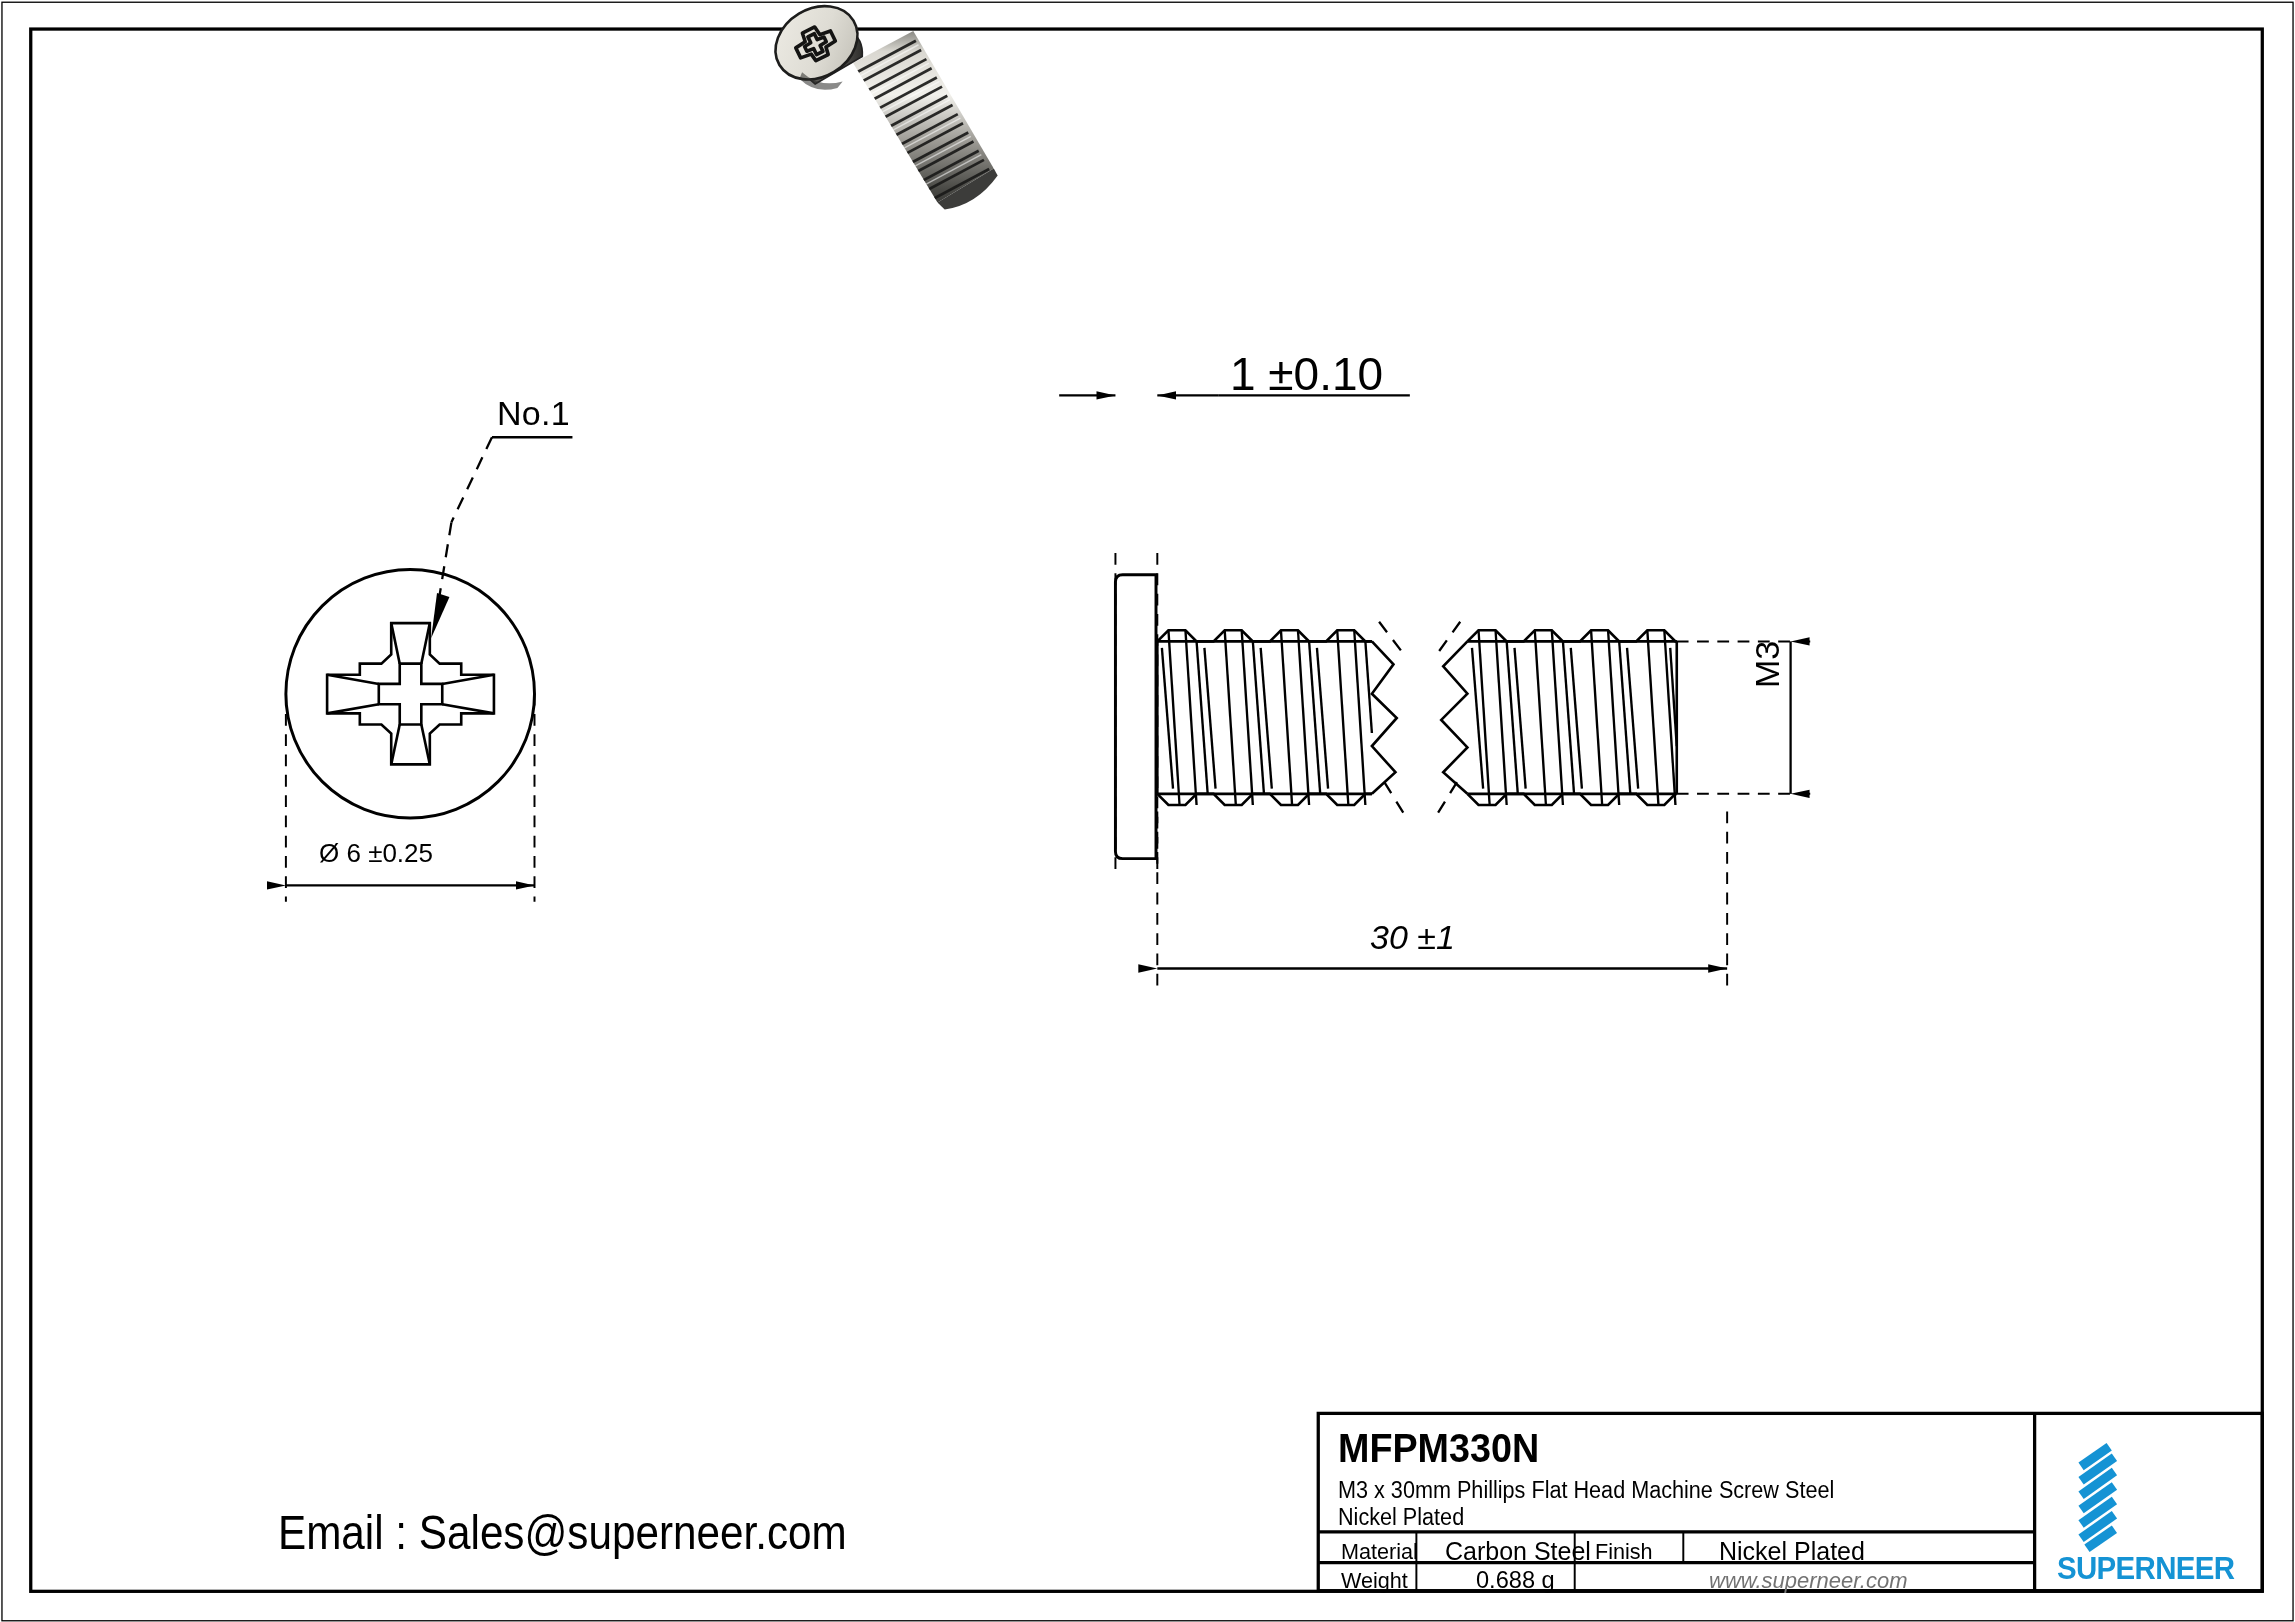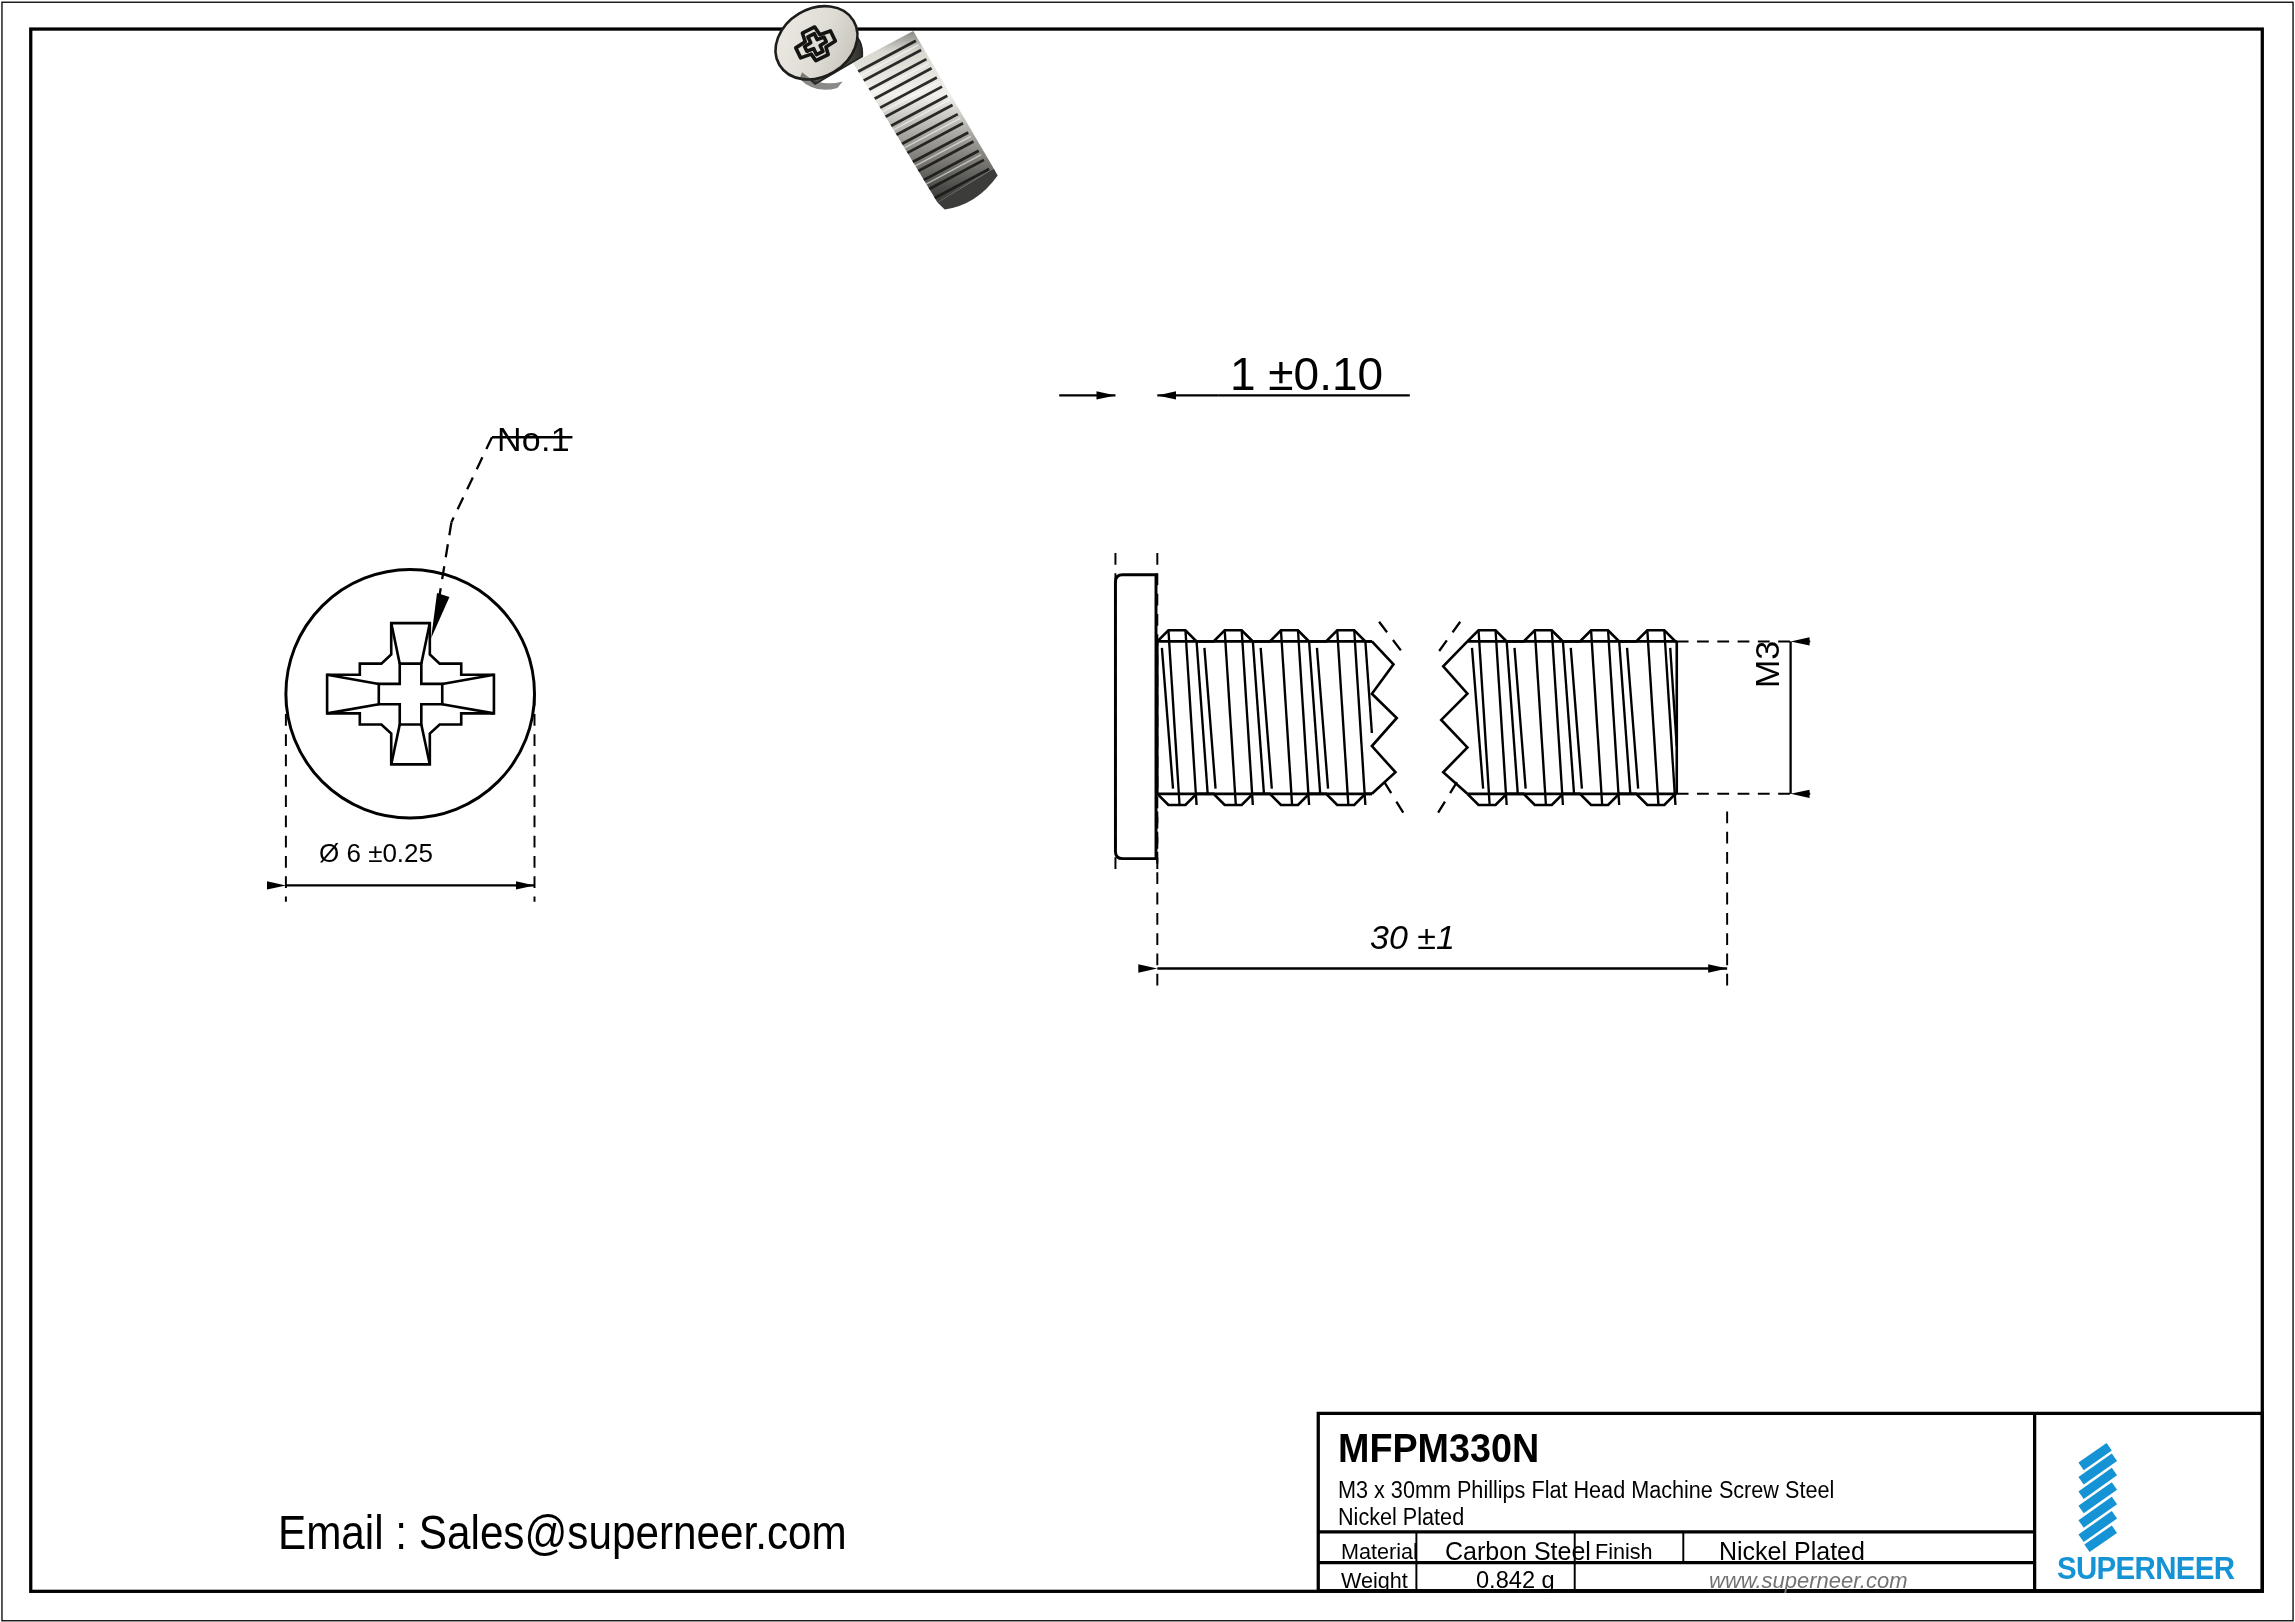--- a/index.html
+++ b/index.html
@@ -283,21 +283,21 @@
     <g fill="none" stroke="#000" stroke-width="3">
 
       <line x1="2165" y1="2341" x2="2165" y2="2431"></line>
       <line x1="2407" y1="2341" x2="2407" y2="2388"></line>
       <line x1="2573" y1="2341" x2="2573" y2="2388"></line>
 
       <line x1="2407" y1="2388" x2="2407" y2="2431"></line>
     </g>
   </svg>
 
-  <div class="tb-text" style="left:497px; top:394px; font-size:34px; letter-spacing:0.3px;margin-top:26px;">No.1</div>
+  <div class="tb-text" style="left:497px; top:394px; font-size:34px; letter-spacing:0.3px;">No.1</div>
 
   <div class="tb-text" style="left:319px; top:838px; font-size:26px;">Ø 6 ±0.25</div>
 
   <div class="tb-text" style="left:1230px; top:347px; font-size:46px;">1 ±0.10</div>
 
   <div class="tb-text" style="left:1748px; top:688px; font-size:34px; transform:rotate(-90deg); transform-origin:left top;">M3</div>
 
   <div class="tb-text" style="left:1370px; top:918px; font-size:34px;font-style:italic;">30 ±1</div>
 
   <div class="tb-text" style="left:278px; top:1505px; font-size:48px; transform:scaleX(0.88); transform-origin:left top;">Email : Sales@superneer.com</div>
@@ -311,21 +311,21 @@
   <div class="tb-text" style="left:1341px; top:1539px; font-size:21.6px;">Material</div>
 
   <div class="tb-text" style="left:1445px; top:1537px; font-size:25px;">Carbon Steel</div>
 
   <div class="tb-text" style="left:1595px; top:1539px; font-size:21.6px;">Finish</div>
 
   <div class="tb-text" style="left:1719px; top:1537px; font-size:25px;">Nickel Plated</div>
 
   <div class="tb-text" style="left:1341px; top:1568px; font-size:21.6px;">Weight</div>
 
-  <div class="tb-text" style="left:1476px; top:1567px; font-size:23.6px;">0.842 g</div>
+  <div class="tb-text" style="left:1476px; top:1567px; font-size:23.6px;">0.688 g</div>
 
   <div class="tb-text" style="left:1709px; top:1568px; font-size:22px; color:#737373;font-style:italic;">www.superneer.com</div>
 
   <svg class="layer" viewBox="0 0 3508 2480">
     <g stroke="#1593d4" stroke-width="14" stroke-linecap="butt">
       <path d="M3181,2241 L3224,2211"></path>
       <path d="M3181,2263 L3232,2227"></path>
       <path d="M3181,2285 L3232,2249"></path>
       <path d="M3181,2307 L3232,2271"></path>
       <path d="M3181,2329 L3232,2293"></path>

